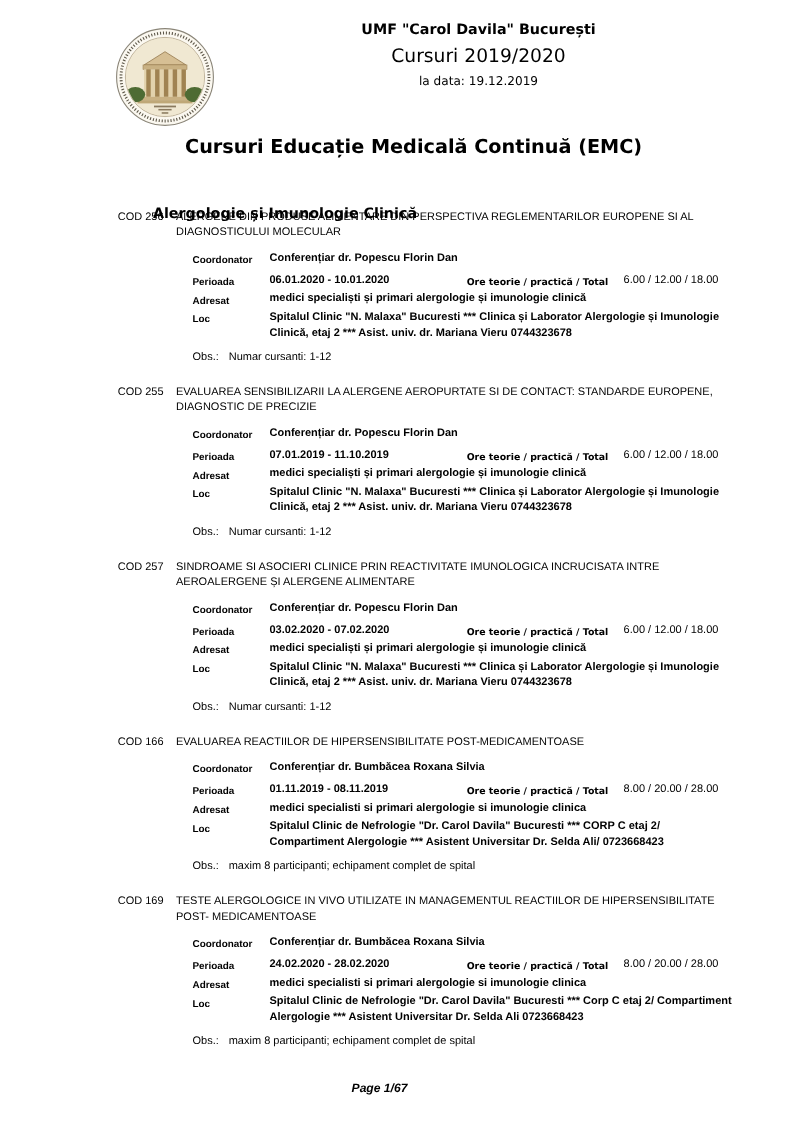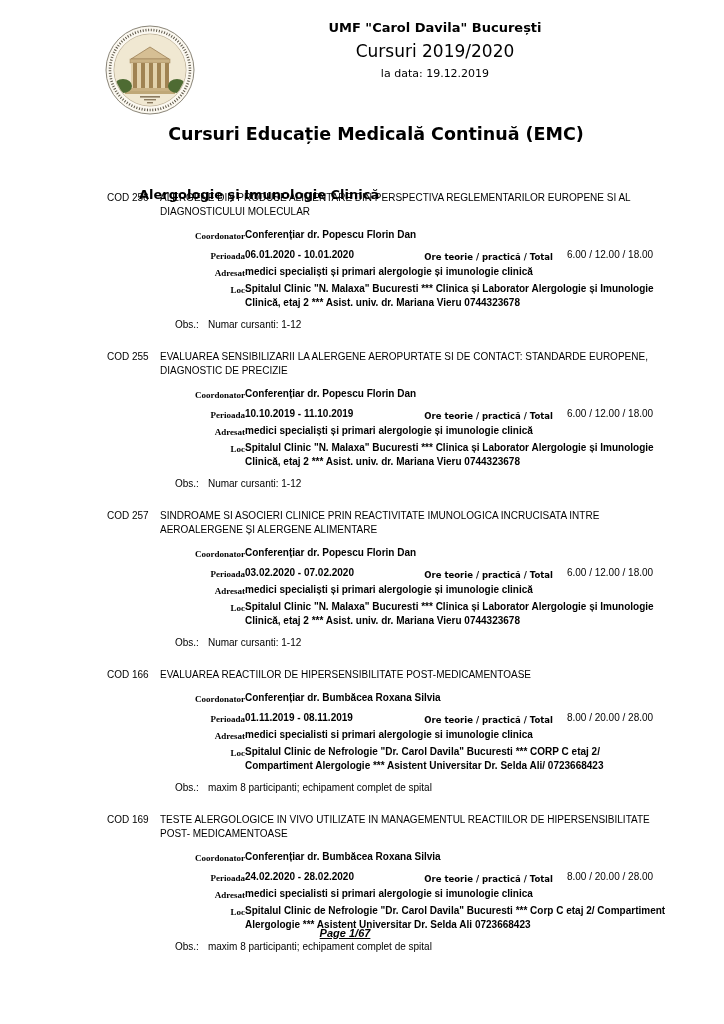--- a/index.html
+++ b/index.html
@@ -19,35 +19,35 @@
   .section-title { position:absolute; left:123px; top:171px; margin:16px;
     font-family:"DejaVu Sans", sans-serif; font-size:13px; font-weight:bold; }
   
   .courses { position:absolute; left:107px; top:191px; width:560px; }
   .course { margin-bottom:18px; }
   .course-head { display:flex; line-height:14px; font-size:10px; }
   .cod { width:43px; flex:none; margin-right:10px; white-space:nowrap; }
   .course-title { width:507px; }
   .details { margin-left:68px; margin-top:9px; font-size:10px; line-height:14px; }
   .row { display:flex; }
-  .lbl { width:70px; flex:none; font-family:Liberation Serif, serif;
-         font-weight:bold; font-size:9px; padding-top:1px;text-align:right; }
+  .lbl { width:70px; flex:none; font-family:Liberation Sans, sans-serif;
+         font-weight:bold; font-size:9px; padding-top:1px; }
   .val { flex:1;font-weight:bold; }
   .period-val { width:150px; flex:none; }
   .hours-lbl { width:158px; flex:none; font-family:"DejaVu Sans", sans-serif;
                font-weight:bold; font-size:8.5px; padding-top:2px;text-align:right; }
   .hours-val { flex:1; white-space:nowrap;text-align:center; }
   .row-coord { margin-bottom:5px; }
   .row-period { margin-bottom:1px; }
   .row-addr { margin-bottom:2px; }
   .obs { display:flex; margin-top:8px; }
   .obs-lbl { margin-right:9px; }
   
-  .footer { position:absolute; left:290px; top:927px; width:110px; text-align:center;
-    font-size:11px; font-weight:bold; font-style:italic;text-decoration:underline; }
+  .footer { position:absolute; left:290px; top:984px; width:110px; text-align:center;
+    font-size:11px; font-weight:bold; font-style:italic; }
 </style>
 </head>
 <body>
 
 <div class="page">
 
   <div class="logo">
     <svg width="92" height="92" viewBox="0 0 92 92" xmlns="http://www.w3.org/2000/svg">
       <circle cx="46" cy="46" r="44" fill="#fbf8f0" stroke="#8a8578" stroke-width="1"></circle>
       <circle cx="46" cy="46" r="40" fill="none" stroke="#5c5648" stroke-width="2.6" stroke-dasharray="1 1.7"></circle>
@@ -123,21 +123,21 @@
       <div class="cod">COD 255</div>
       <div class="course-title">EVALUAREA SENSIBILIZARII LA ALERGENE AEROPURTATE SI DE CONTACT: STANDARDE EUROPENE, DIAGNOSTIC DE PRECIZIE</div>
     </div>
     <div class="details">
       <div class="row row-coord">
         <span class="lbl">Coordonator</span>
         <span class="val">Conferențiar dr. Popescu Florin Dan</span>
       </div>
       <div class="row row-period">
         <span class="lbl">Perioada</span>
-        <span class="val period-val">10.10.2019 - 11.10.2019</span>
+        <span class="val period-val">07.01.2019 - 11.10.2019</span>
         <span class="hours-lbl">Ore teorie / practică / Total</span>
         <span class="hours-val">6.00 / 12.00 / 18.00</span>
       </div>
       <div class="row row-addr">
         <span class="lbl">Adresat</span>
         <span class="val">medici specialiști și primari alergologie și imunologie clinică</span>
       </div>
       <div class="row">
         <span class="lbl">Loc</span>
         <span class="val">Spitalul Clinic "N. Malaxa" Bucuresti *** Clinica și Laborator Alergologie și Imunologie Clinică, etaj 2 *** Asist. univ. dr. Mariana Vieru 0744323678</span>

